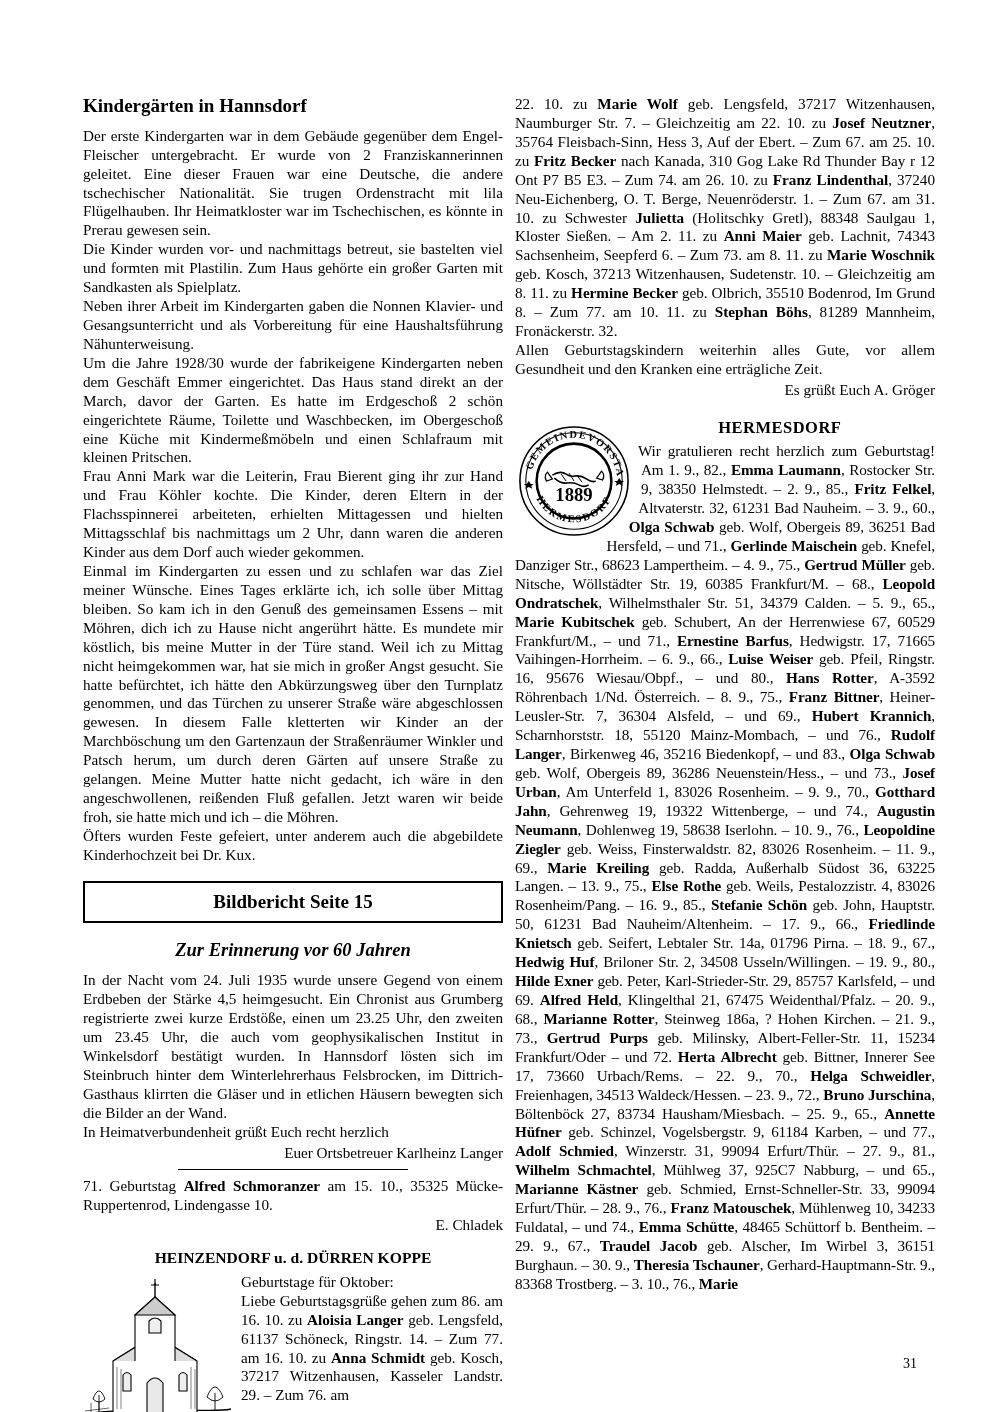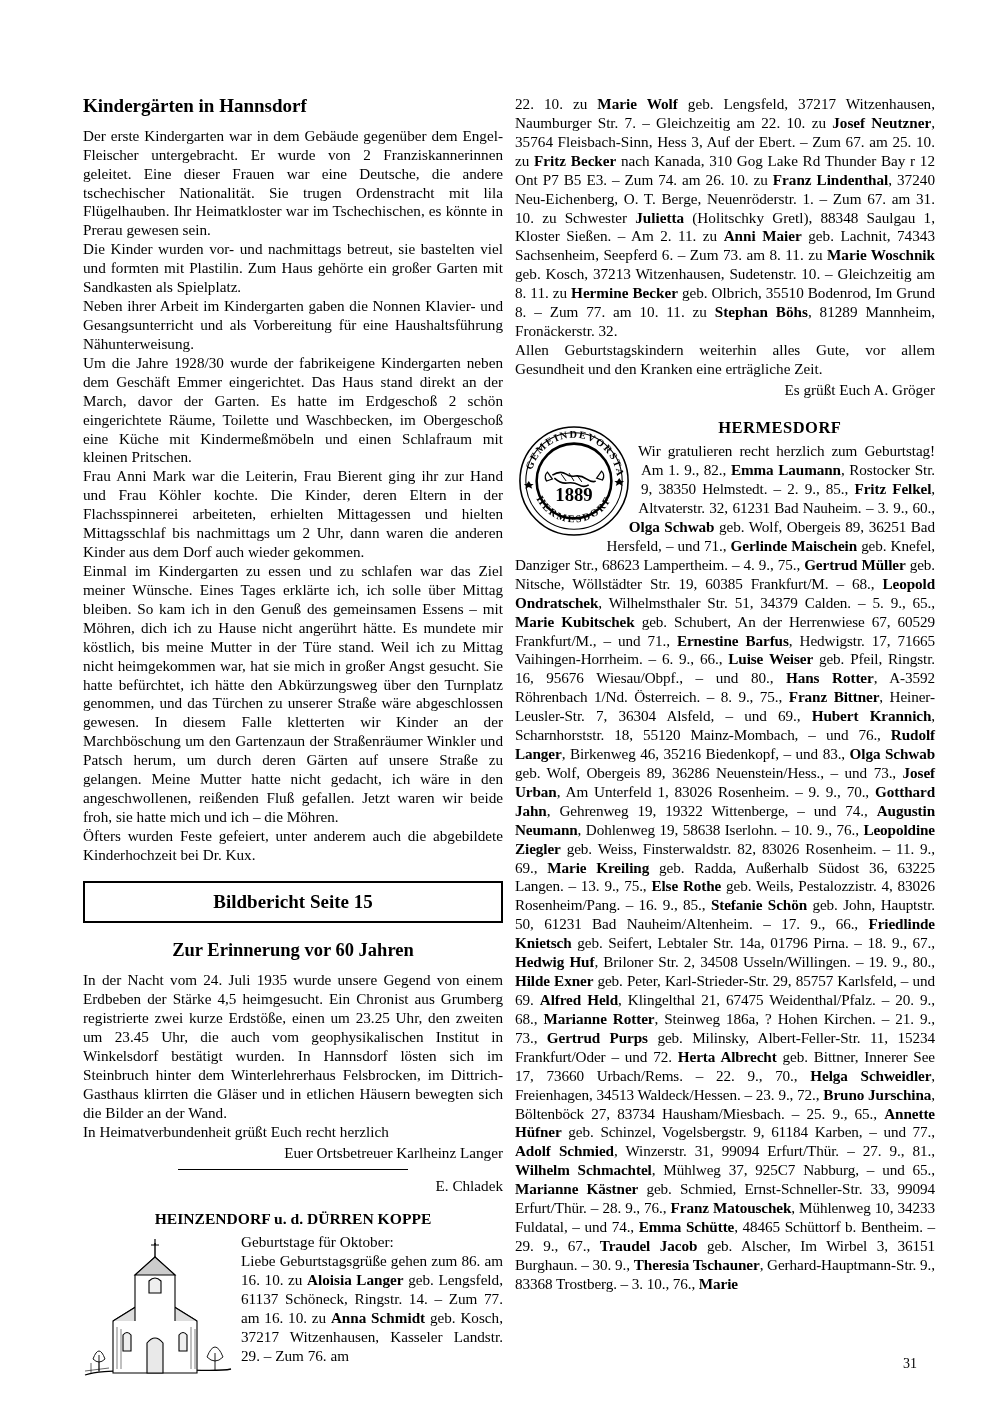--- a/index.html
+++ b/index.html
@@ -38,20 +38,21 @@
     font-weight: bold;
     text-align: left;
     margin: 0 0 9px 0;
     line-height: 1.2;
   }
   h2.section-title {
     font-size: 18.5px;
     font-weight: bold;
     text-align: center;
     margin: 16px 0 9px 0;
+    font-style: italic;
   }
   p {
     margin: 0;
     text-indent: 0;
   }
   .para + .para { margin-top: 0; }
 
   .bildbericht {
     border: 2px solid #000;
     text-align: center;
@@ -134,20 +135,21 @@
     <div class="bildbericht">Bildbericht Seite 15</div>
 
     <h2 class="section-title">Zur Erinnerung vor 60 Jahren</h2>
 
     <p class="para">In der Nacht vom 24. Juli 1935 wurde unsere Gegend von einem Erdbeben der Stärke 4,5 heimgesucht. Ein Chronist aus Grumberg registrierte zwei kurze Erdstöße, einen um 23.25 Uhr, den zweiten um 23.45 Uhr, die auch vom geophysikalischen Institut in Winkelsdorf bestätigt wurden. In Hannsdorf lösten sich im Steinbruch hinter dem Winterlehrerhaus Felsbrocken, im Dittrich-Gasthaus klirrten die Gläser und in etlichen Häusern bewegten sich die Bilder an der Wand.</p>
     <p class="para">In Heimatverbundenheit grüßt Euch recht herzlich</p>
     <p class="sig-right"><span>Euer Ortsbetreuer </span><span class="italic">Karlheinz Langer</span></p>
 
     <hr class="rule-short">
 
+    <p class="para">71. Geburtstag <b>Alfred Schmoranzer</b> am 15. 10., 35325 Mücke-Ruppertenrod, Lindengasse 10.</p>
     <p class="sig-right italic">E. Chladek</p>
 
     <div class="heinz-wrap">
       <h3 class="sub-title">HEINZENDORF u. d. DÜRREN KOPPE</h3>
 
       <svg class="church" viewBox="0 0 150 150">
         <g fill="none" stroke="#000" stroke-width="1.1">
 
           <path d="M2 140 C20 134 45 137 70 135 C100 133 130 138 148 134" stroke-width="1.3"></path>
 

